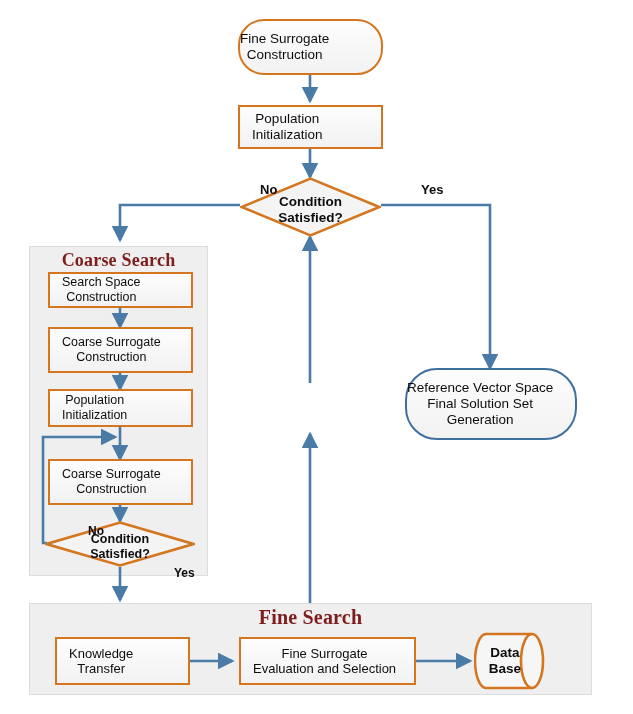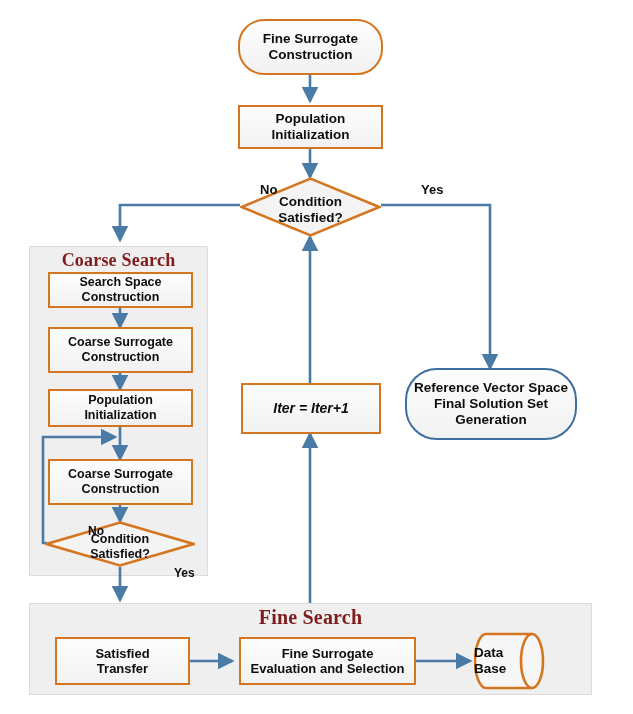--- a/index.html
+++ b/index.html
@@ -12,32 +12,32 @@
     width:633px;
     height:714px;
     background:#ffffff;
     overflow:hidden;
   }
   .node{
     position:absolute;
     box-sizing:border-box;
     display:flex;
     align-items:center;
-    justify-content:center;
+    justify-content:flex-start;
     text-align:center;
-    font-weight:bold;
+    font-weight:normal;
     color:#0d0d0d;
     line-height:1.18;
     background:linear-gradient(180deg,#fdfdfd 0%,#f2f2f2 100%);
     z-index:4;
   }
   .rect{
     border:2.5px solid #d4761f;
     font-size:13.5px;
-    padding:2px 0;
+    padding:2px 12px;
   }
   .stadium{
     border:2.5px solid #d4761f;
     border-radius:26px;
     font-size:13.5px;
   }
   .stadium-blue{
     border:2.5px solid #3f6f9e;
     border-radius:32px;
     font-size:13.5px;
@@ -82,21 +82,21 @@
   }
 
   
   .db{
     position:absolute;
     z-index:4;
   }
   .db svg{display:block;}
   .db .dblabel{
     position:absolute;left:0;top:0;width:100%;height:100%;
-    display:flex;align-items:flex-start;justify-content:center;flex-direction:column;
+    display:flex;align-items:center;justify-content:center;flex-direction:column;
     font-weight:bold;font-size:13.5px;color:#0d0d0d;line-height:1.2;
     text-align:center;pointer-events:none;
     padding-right:10px;box-sizing:border-box;
   }
 
   
   #wires{position:absolute;left:0;top:0;width:633px;height:714px;z-index:2;}
 
   .edge-label{
     position:absolute;
@@ -177,23 +177,20 @@
     </svg>
     <div class="dlabel">
       <span>Condition</span>
       <span>Satisfied?</span>
     </div>
   </div>
 
   <div class="edge-label" style="left:212px;top:182px;">No</div>
   <div class="edge-label" style="left:373px;top:182px;">Yes</div>
 
-  <div class="node rect italicnode" style="left:241px;top:383px;width:140px;height:51px;">
-    <span>Iter = Iter+1</span>
-  </div>
 
   <div class="node stadium-blue" style="left:405px;top:368px;width:172px;height:72px;">
     <span>
       <span>Reference Vector Space</span><br>
       <span>Final Solution Set</span><br>
       <span>Generation</span>
     </span>
   </div>
 
   <div class="node rect" style="left:48px;top:272px;width:145px;height:36px;font-size:12.5px;">
@@ -232,21 +229,21 @@
       <span>Condition</span>
       <span>Satisfied?</span>
     </div>
   </div>
 
   <div class="edge-label small" style="left:40px;top:524px;">No</div>
   <div class="edge-label small" style="left:126px;top:566px;">Yes</div>
 
   <div class="node rect" style="left:55px;top:637px;width:135px;height:48px;font-size:13px;">
     <span>
-      <span>Satisfied</span><br>
+      <span>Knowledge</span><br>
       <span>Transfer</span>
     </span>
   </div>
 
   <div class="node rect" style="left:239px;top:637px;width:177px;height:48px;font-size:13px;">
     <span>
       <span>Fine Surrogate</span><br>
       <span>Evaluation and Selection</span>
     </span>
   </div>

